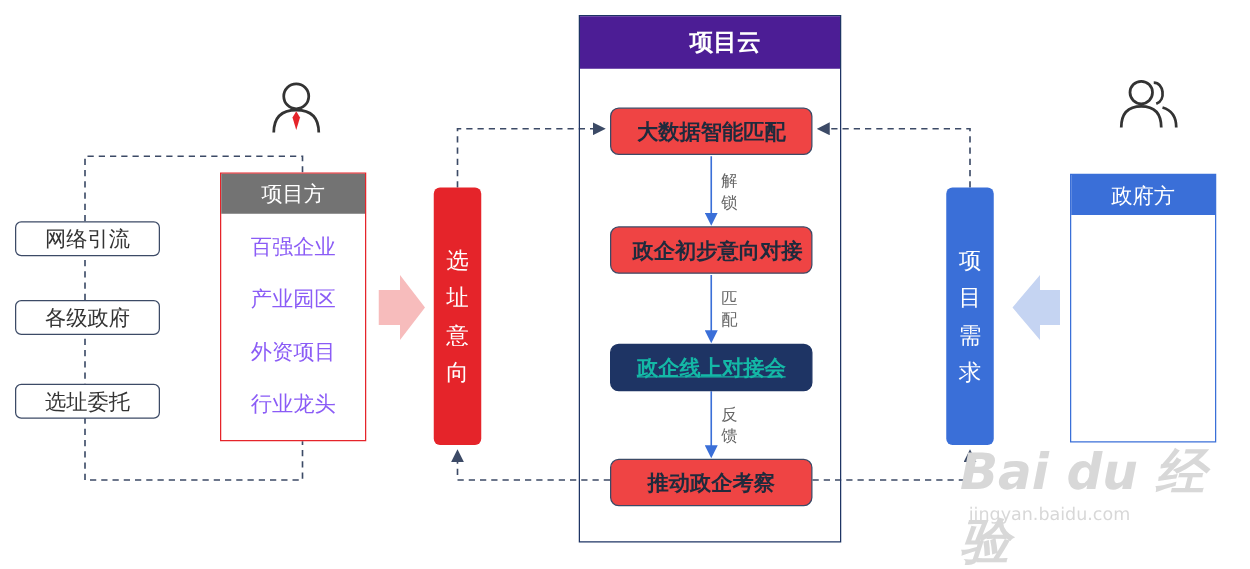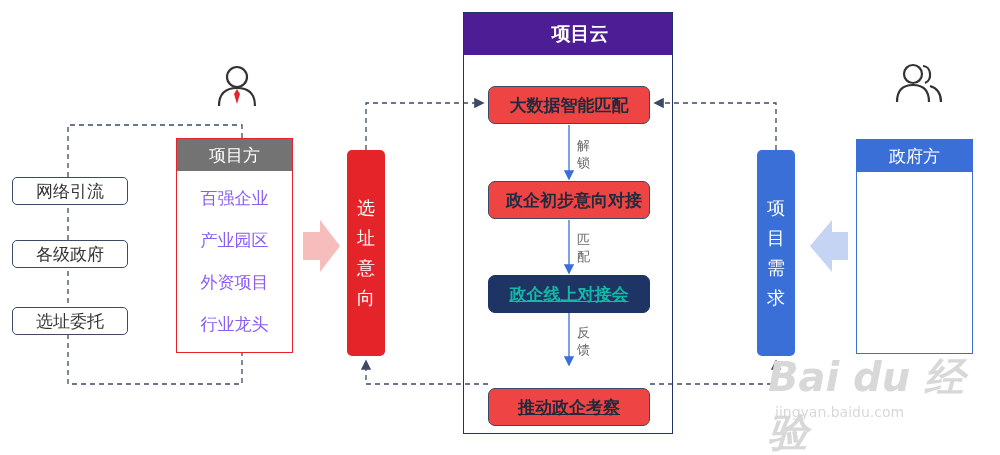--- a/index.html
+++ b/index.html
@@ -82,21 +82,21 @@
   <span>意</span>
   <span>向</span>
 </div>
 
 <div class="cloud">
   <div class="title">项目云</div>
 </div>
 <div class="step" style="top:86px;">大数据智能匹配</div>
 <div class="step" style="top:181px;padding-left:10px;">政企初步意向对接</div>
 <div class="step dark" style="top:275px;">政企线上对接会</div>
-<div class="step" style="top:388px;text-decoration:underline;">推动政企考察</div>
+<div class="step" style="top:367px;">推动政企考察</div>
 
 <div class="vlabel" style="top:137px;">
   <span>解</span>
     <span>锁</span>
 </div>
 <div class="vlabel" style="top:231px;">
   <span>匹</span>
     <span>配</span>
 </div>
 <div class="vlabel" style="top:324px;">

